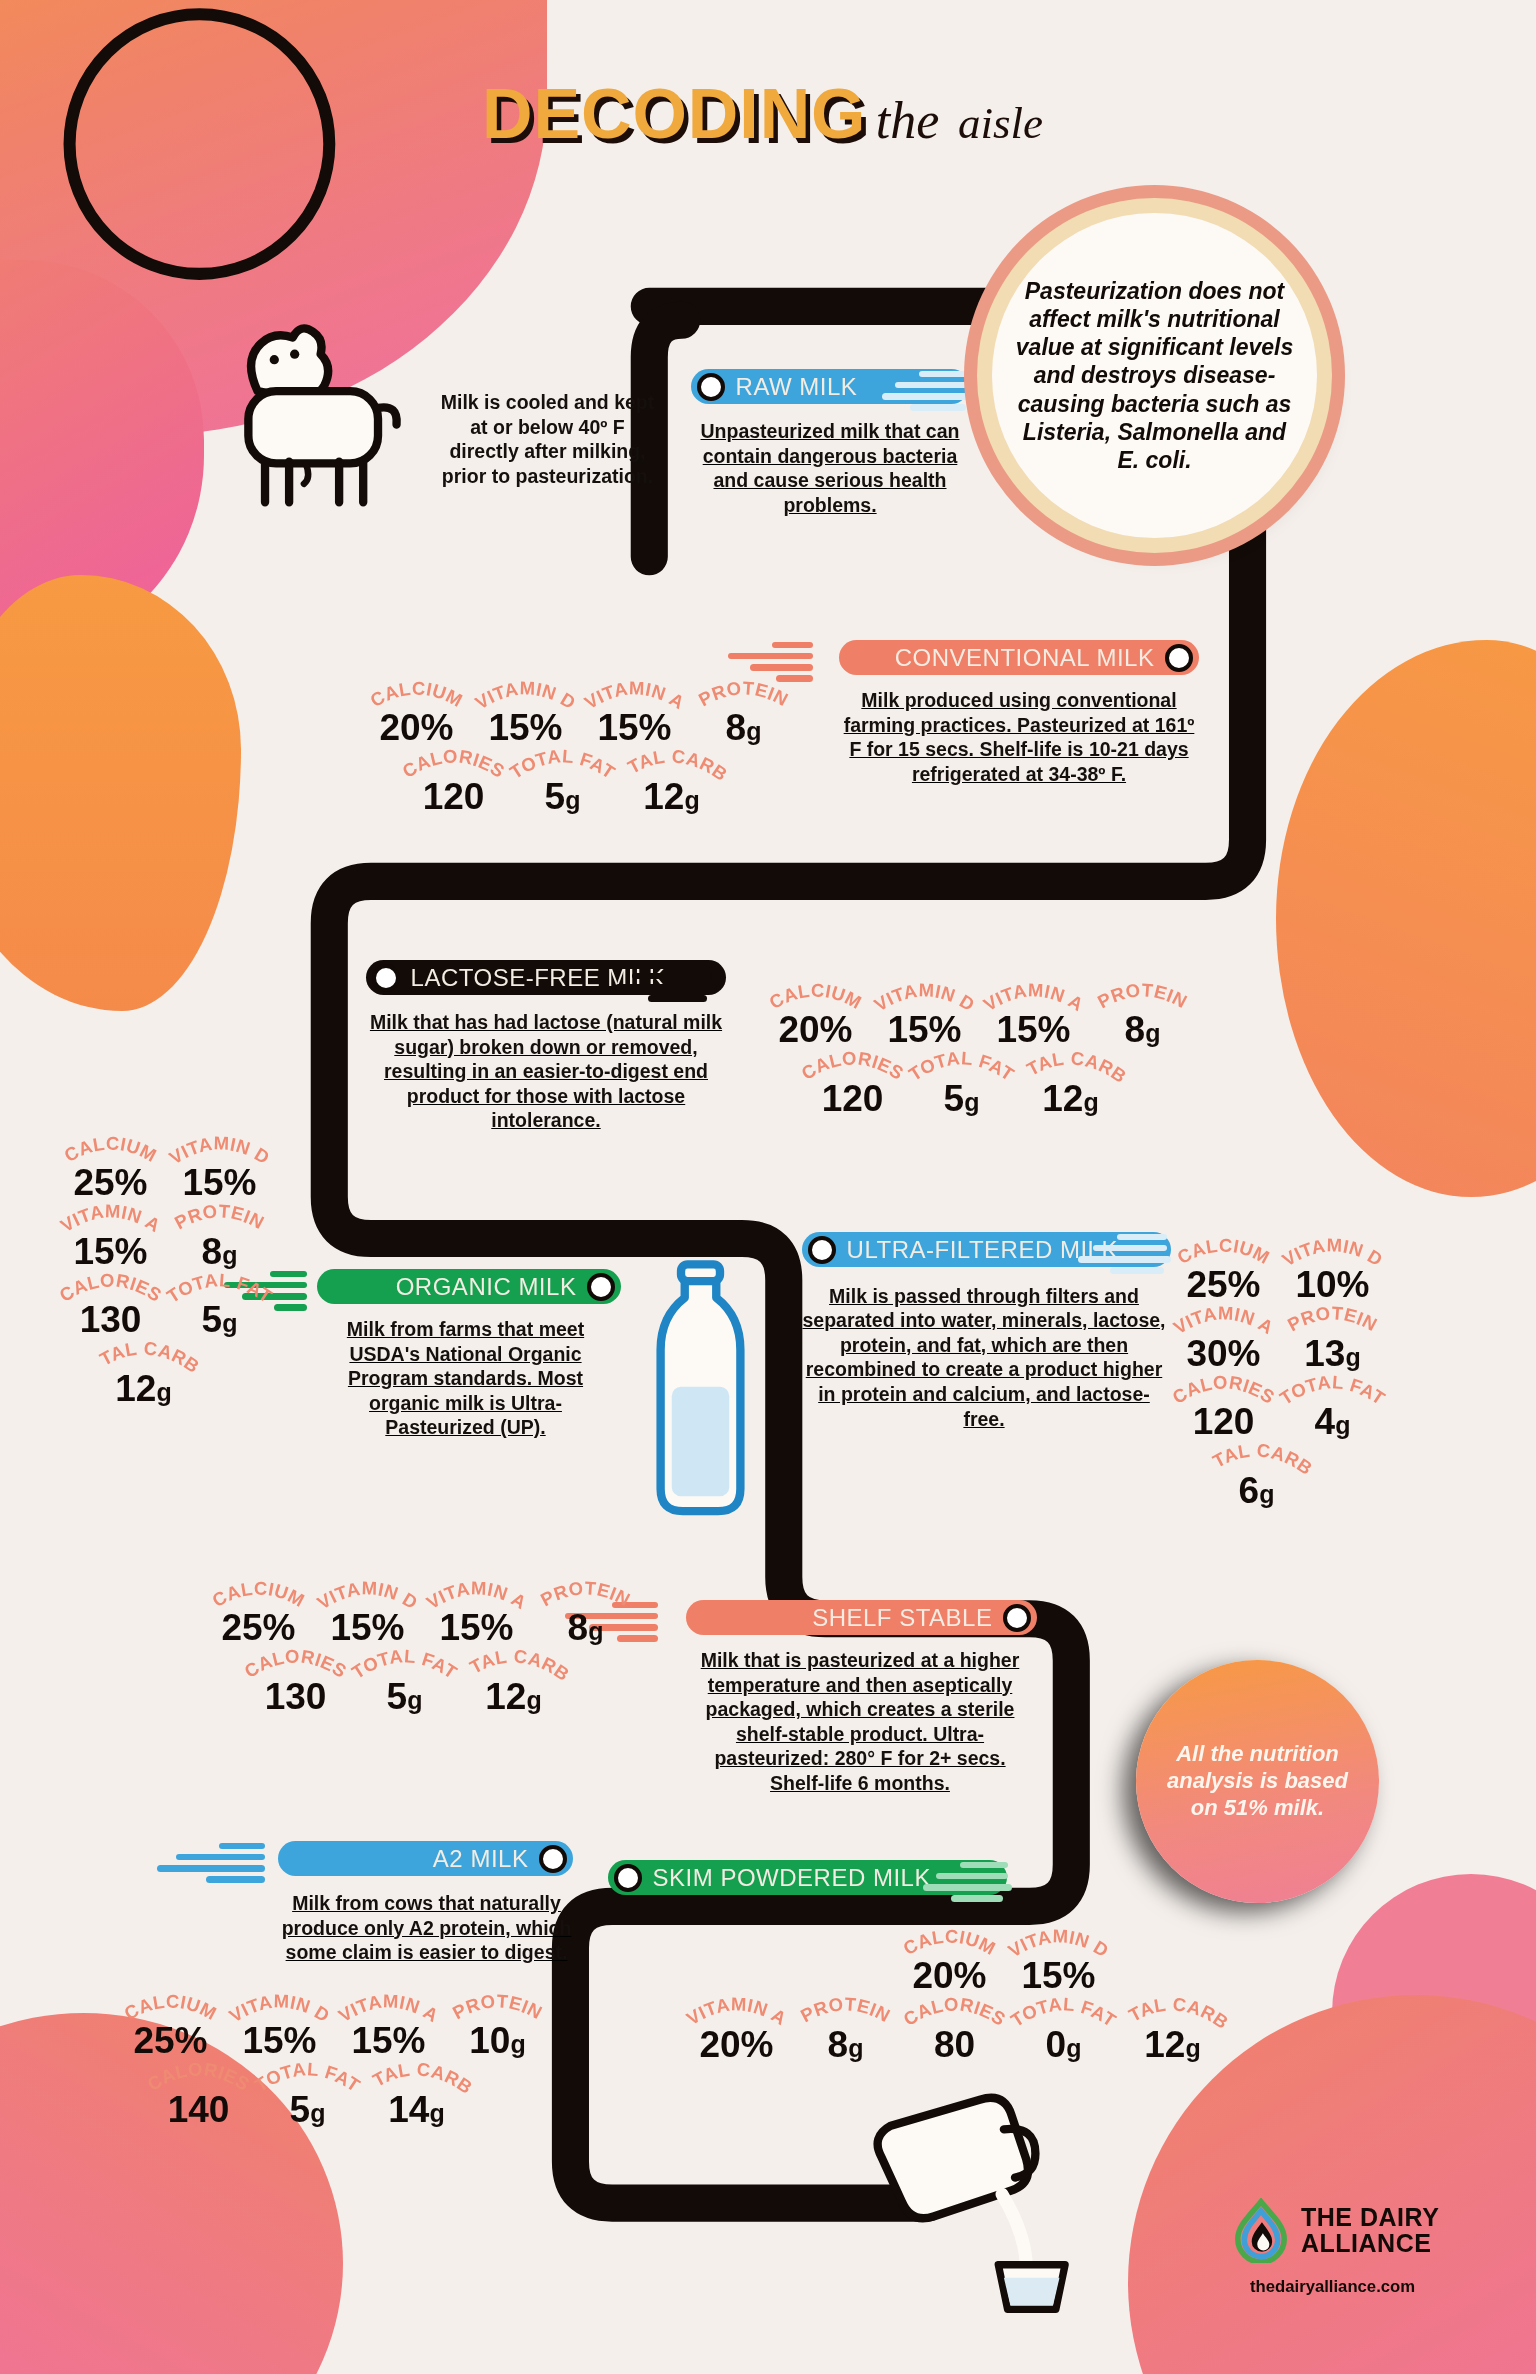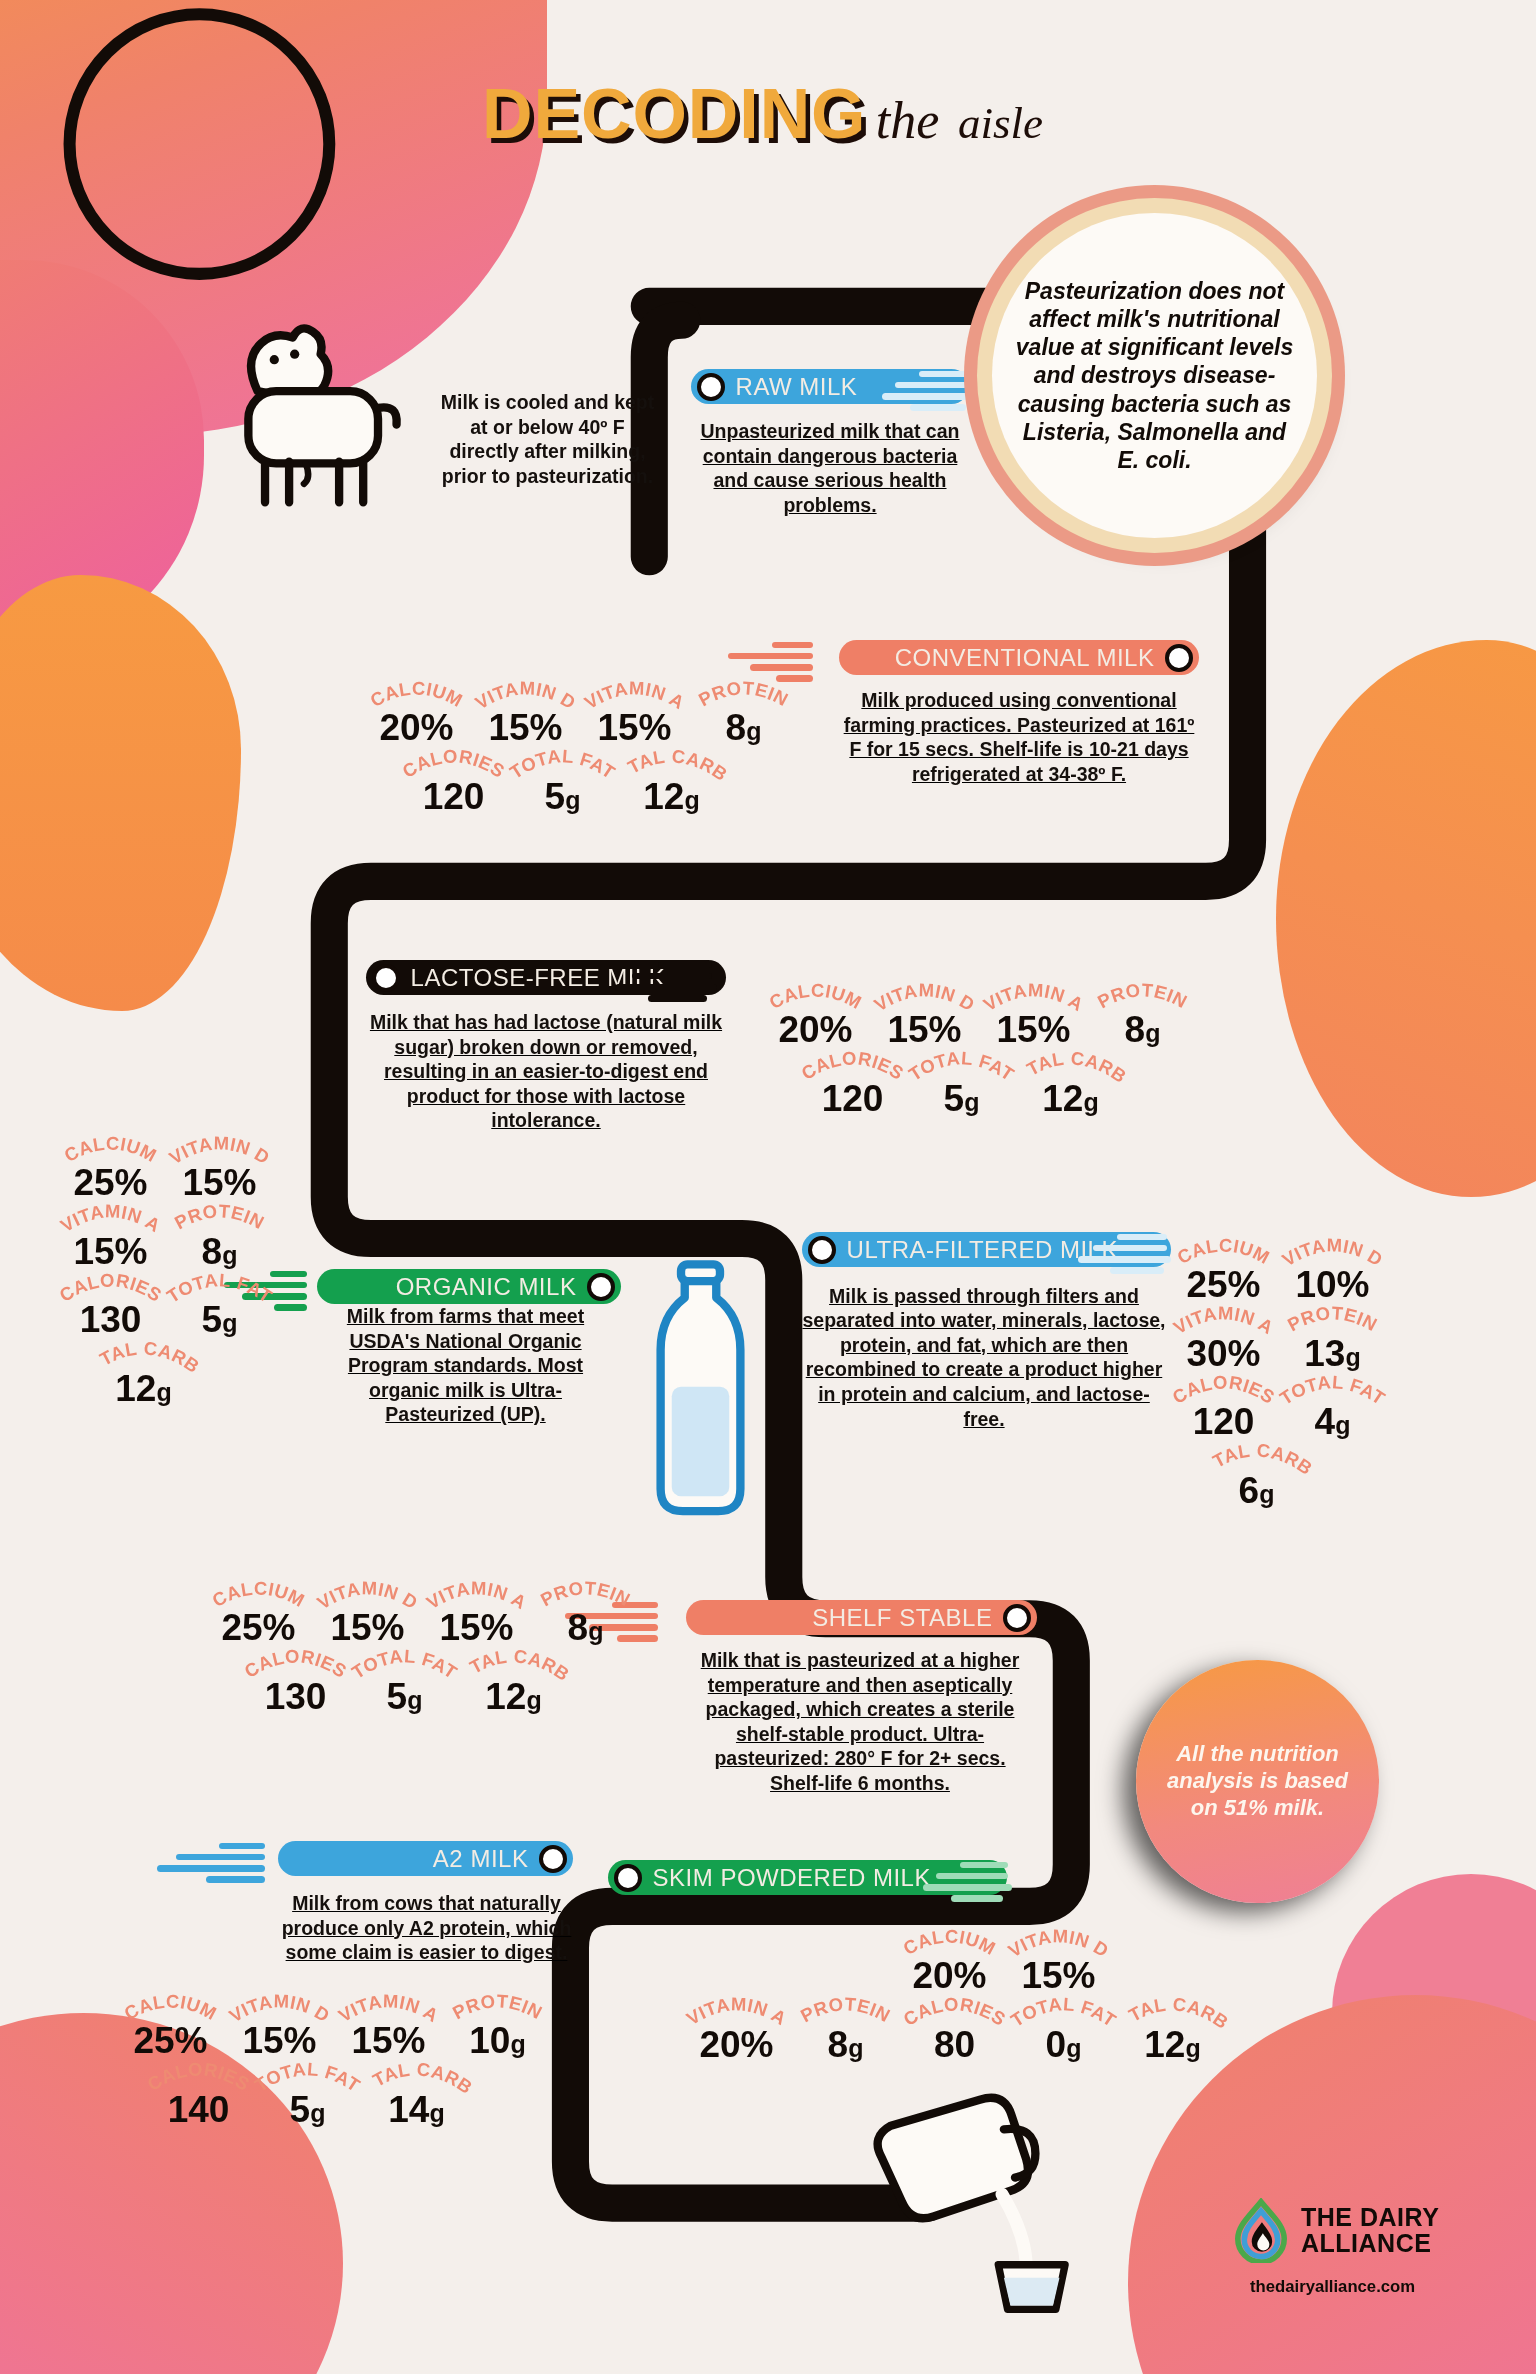--- a/index.html
+++ b/index.html
@@ -374,21 +374,21 @@
     <div class="badge rev" style="background:#14a04e;width:304px;justify-content:flex-start">
       <span class="dot"></span>
       <span class="blabel">ORGANIC MILK</span>
       <span class="speedlines" style="left:-93px;top:1.9px;align-items:flex-end">
         <i style="width:37px;background:#14a04e"></i>
         <i style="width:83px;background:#14a04e"></i>
         <i style="width:65px;background:#14a04e"></i>
         <i style="width:33px;background:#14a04e"></i>
       </span>
     </div>
-    <div class="desc" style="width:297px">Milk from farms that meet USDA's National Organic Program standards. Most organic milk is Ultra-Pasteurized (UP).</div>
+    <div class="desc" style="margin-top:13px;width:297px">Milk from farms that meet USDA's National Organic Program standards. Most organic milk is Ultra-Pasteurized (UP).</div>
   </div>
 
   <div class="nutri" style="left: 56px; top: 1132px; width: 241px; flex-direction: column;">
       <div class="nrow" style="margin-left:0px">
         <div class="nitem">
           <span class="arc"><svg width="109" height="37" viewBox="0 0 118 40">
               <path id="arc14" d="M 10 36 Q 59 2 108 36" fill="none"></path>
               <text text-anchor="middle"><textPath href="#arc14" startOffset="50%">CALCIUM</textPath></text>
             </svg></span>
           <div class="val">25%</div>

